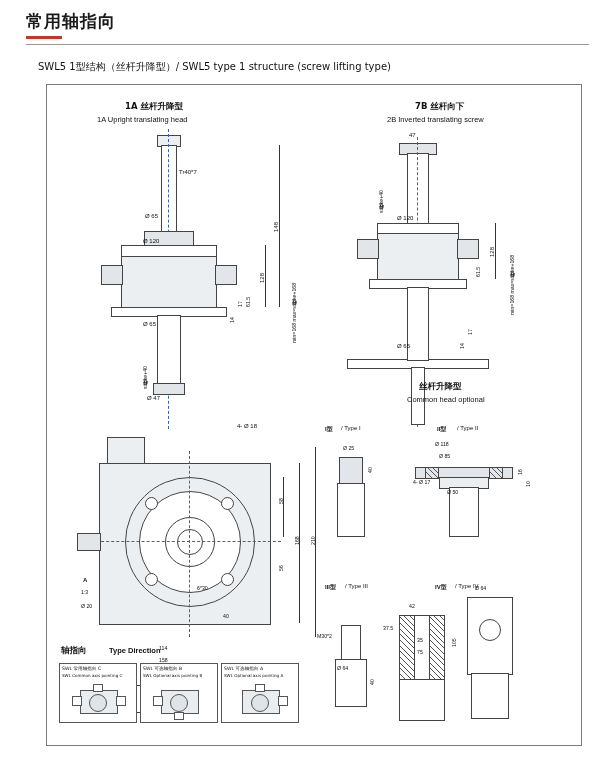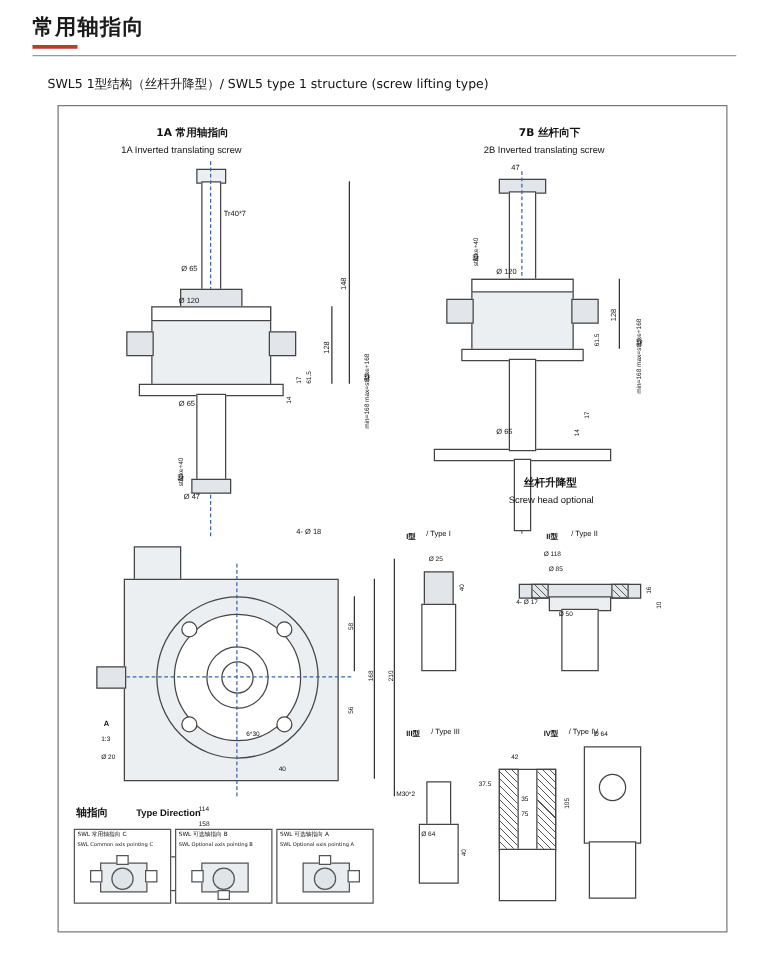--- a/index.html
+++ b/index.html
@@ -86,22 +86,22 @@
 
 <div class="page">
 
   <div class="brand">常用轴指向</div>
   <div class="brand-rule"></div>
   <div class="header-line"></div>
   <div class="doc-title">SWL5 1型结构（丝杆升降型）/ SWL5 type 1 structure (screw lifting type)</div>
 
   <div class="frame">
 
-    <div class="t cn b sect-cn" style="left:78px;top:16px;">1A 常用轴指向</div>
-    <div class="t sect-en" style="left:50px;top:30px;">1A Inverted translating screw</div>
+    <div class="t cn b sect-cn" style="left:78px;top:16px;">1A 丝杆升降型</div>
+    <div class="t sect-en" style="left:50px;top:30px;">1A Upright translating head</div>
 
     <div class="bx g" style="left:110px;top:50px;width:22px;height:10px;"></div>
 
     <div class="bx" style="left:114px;top:60px;width:14px;height:86px;"></div>
 
     <div class="cl-v" style="left:121px;top:44px;height:300px;"></div>
 
     <div class="bx g2" style="left:97px;top:146px;width:48px;height:14px;"></div>
 
     <div class="bx g" style="left:74px;top:160px;width:94px;height:62px;"></div>
@@ -188,21 +188,21 @@
     <div class="t s5" style="left:150px;top:500px;">6*30</div>
     <div class="t s5" style="left:34px;top:518px;">Ø 20</div>
     <div class="t s6 b" style="left:36px;top:492px;">A</div>
     <div class="t s5" style="left:34px;top:504px;">1:3</div>
     <div class="t s6 b" style="left:40px;top:600px;">A</div>
     <div class="t s5" style="left:38px;top:612px;">1:3</div>
     <div class="bx" style="left:62px;top:600px;width:34px;height:26px;"></div>
     <div class="t s5" style="left:80px;top:622px;">R1</div>
 
     <div class="t cn b sect-cn" style="left:372px;top:296px;">丝杆升降型</div>
-    <div class="t sect-en" style="left:360px;top:310px;">Screw head optional</div>
+    <div class="t sect-en" style="left:360px;top:310px;">Common head optional</div>
 
     <div class="t s6 b" style="left:278px;top:340px;">I型</div>
     <div class="t s6" style="left:294px;top:340px;">/ Type I</div>
     <div class="bx g2" style="left:292px;top:372px;width:22px;height:26px;"></div>
     <div class="bx" style="left:290px;top:398px;width:26px;height:52px;"></div>
     <div class="t s5" style="left:296px;top:360px;">Ø 25</div>
     <div class="t s5 vert" style="left:320px;top:374px;height:14px;">40</div>
 
     <div class="t s6 b" style="left:390px;top:340px;">II型</div>
     <div class="t s6" style="left:410px;top:340px;">/ Type II</div>

